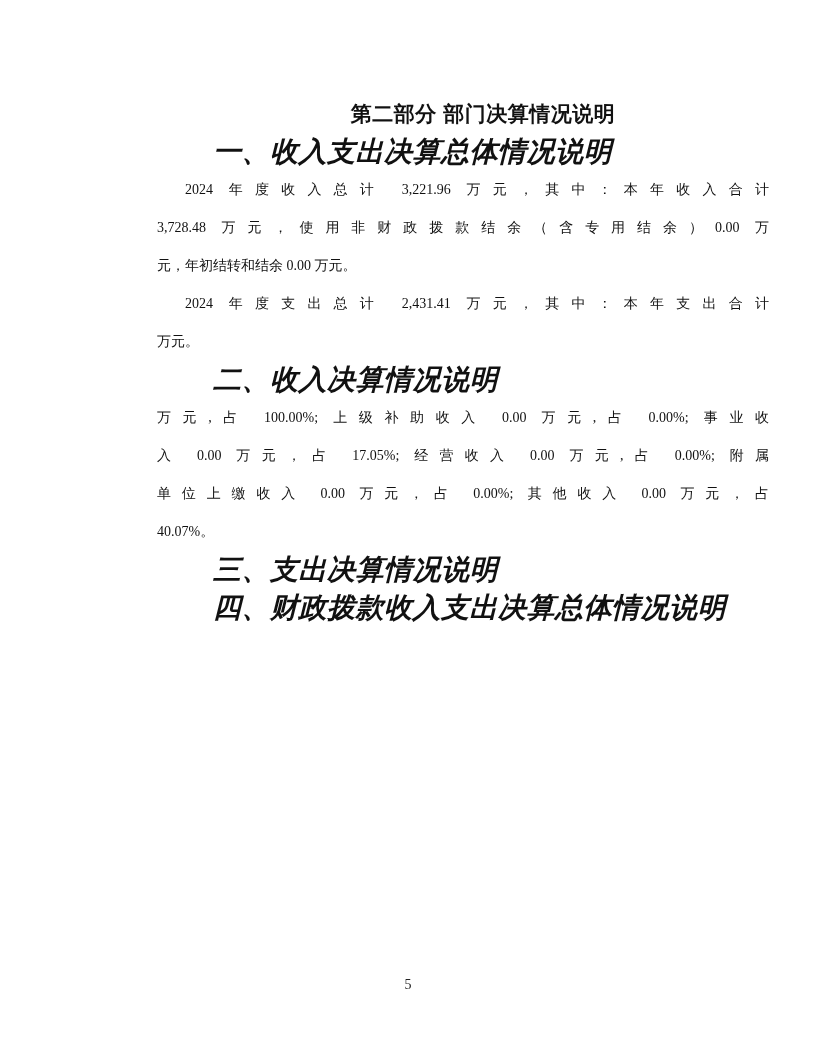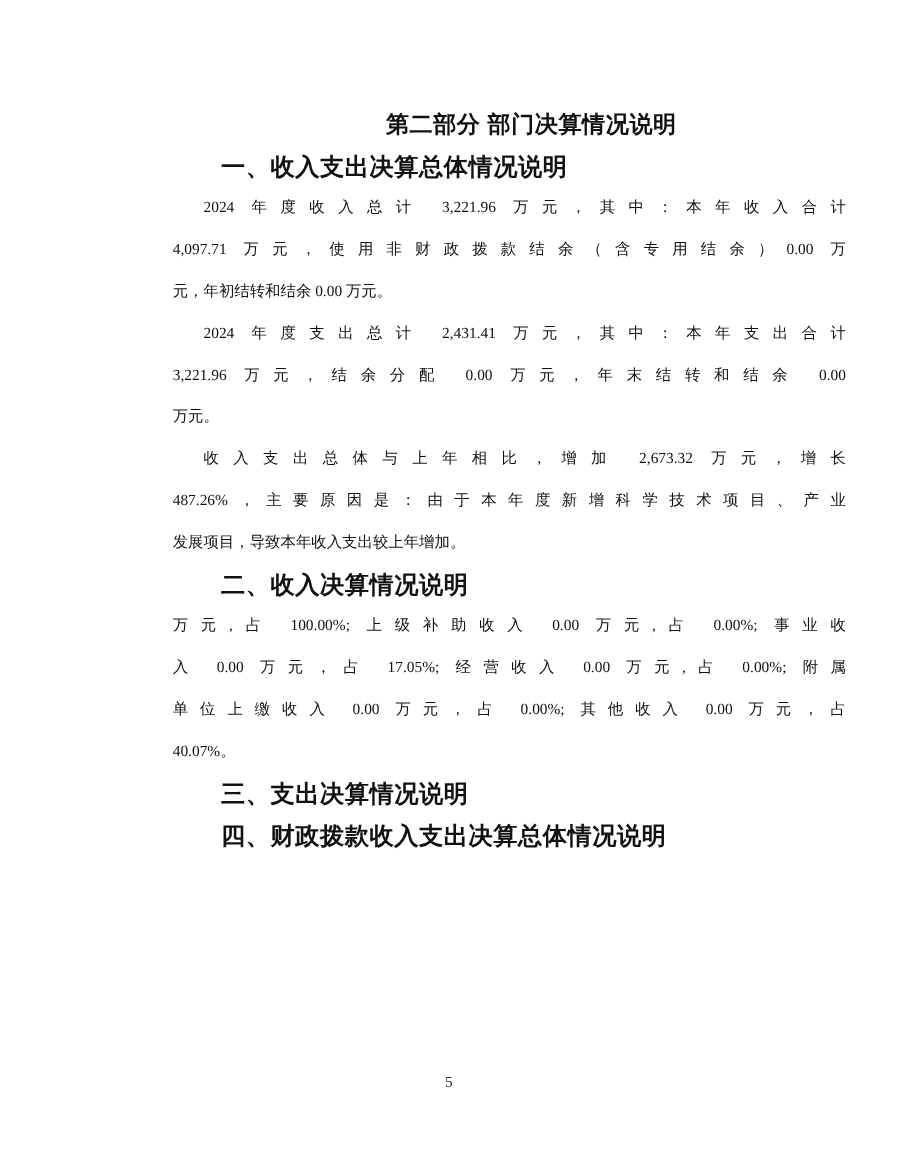--- a/index.html
+++ b/index.html
@@ -28,26 +28,27 @@
     line-height: 38px;
     height: 38px;
     text-align: center;
     text-indent: 40px;
     letter-spacing: 0.5px;
     overflow: hidden;
   }
   .sec-heading {
     font-family: "Liberation Sans", "DejaVu Sans", sans-serif;
     font-weight: 700;
-    font-size: 22px;
+    font-size: 28px;
     line-height: 38px;
     height: 38px;
     text-indent: 2em;
     letter-spacing: 0.5px;
     overflow: hidden;
+    font-style: italic;
   }
   .para { margin: 0; padding: 0; }
   .ln {
     font-family: "Liberation Serif", "DejaVu Serif", serif;
     font-size: 14px;
     line-height: 38px;
     height: 38px;
     text-align: justify;
     text-align-last: justify;
     overflow: hidden;
@@ -70,35 +71,29 @@
 <body>
 
 <div class="page">
 
   <div class="doc-title">第二部分 部门决算情况说明</div>
 
   <div class="sec-heading">一、收入支出决算总体情况说明</div>
 
   <div class="para">
     <div class="ln first">2024 年度收入总计 3,221.96 万元，其中：本年收入合计</div>
-    <div class="ln">4,097.71 万元，使用非财政拨款结余（含专用结余）0.00 万</div>
+    <div class="ln">3,728.48 万元，使用非财政拨款结余（含专用结余）0.00 万</div>
     <div class="ln last">元，年初结转和结余 0.00 万元。</div>
   </div>
 
   <div class="para">
     <div class="ln first">2024 年度支出总计 2,431.41 万元，其中：本年支出合计</div>
-    <div class="ln">3,221.96 万元，结余分配 0.00 万元，年末结转和结余 0.00</div>
     <div class="ln last">万元。</div>
   </div>
 
-  <div class="para">
-    <div class="ln first">收入支出总体与上年相比，增加 2,673.32 万元，增长</div>
-    <div class="ln">487.26%，主要原因是：由于本年度新增科学技术项目、产业</div>
-    <div class="ln last">发展项目，导致本年收入支出较上年增加。</div>
-  </div>
 
   <div class="sec-heading">二、收入决算情况说明</div>
 
   <div class="para">
     <div class="ln">万元,占 100.00%; 上级补助收入 0.00 万元,占 0.00%; 事业收</div>
     <div class="ln">入 0.00 万元，占 17.05%; 经营收入 0.00 万元,占 0.00%; 附属</div>
     <div class="ln">单位上缴收入 0.00 万元，占 0.00%; 其他收入 0.00 万元，占</div>
     <div class="ln last">40.07%。</div>
   </div>
 

